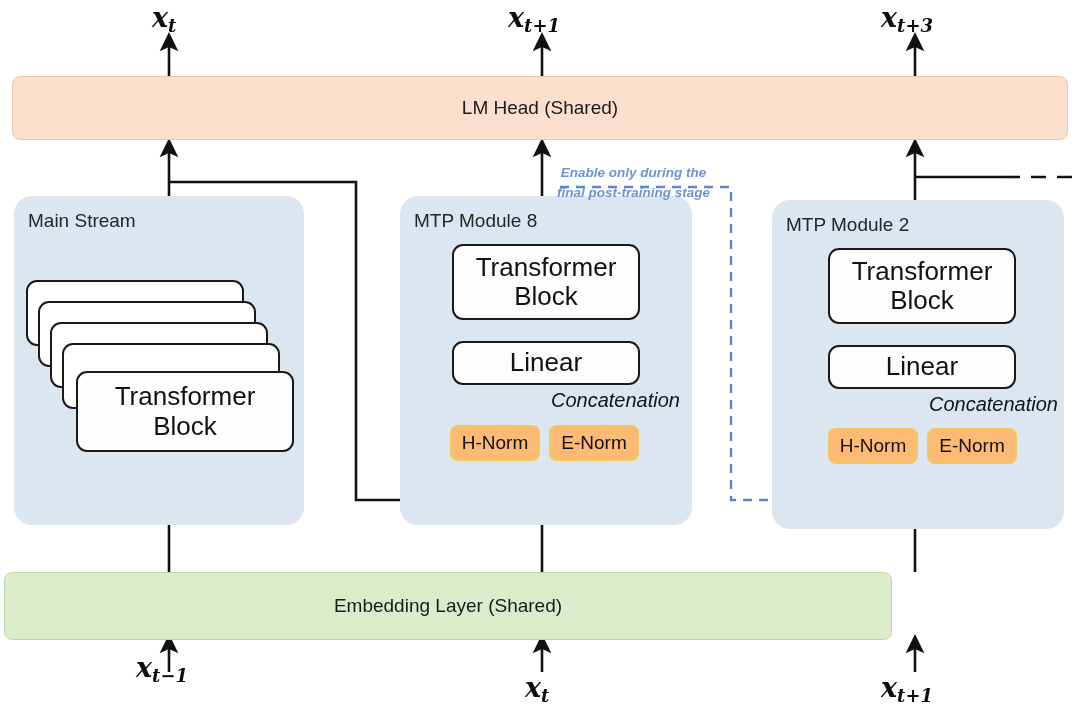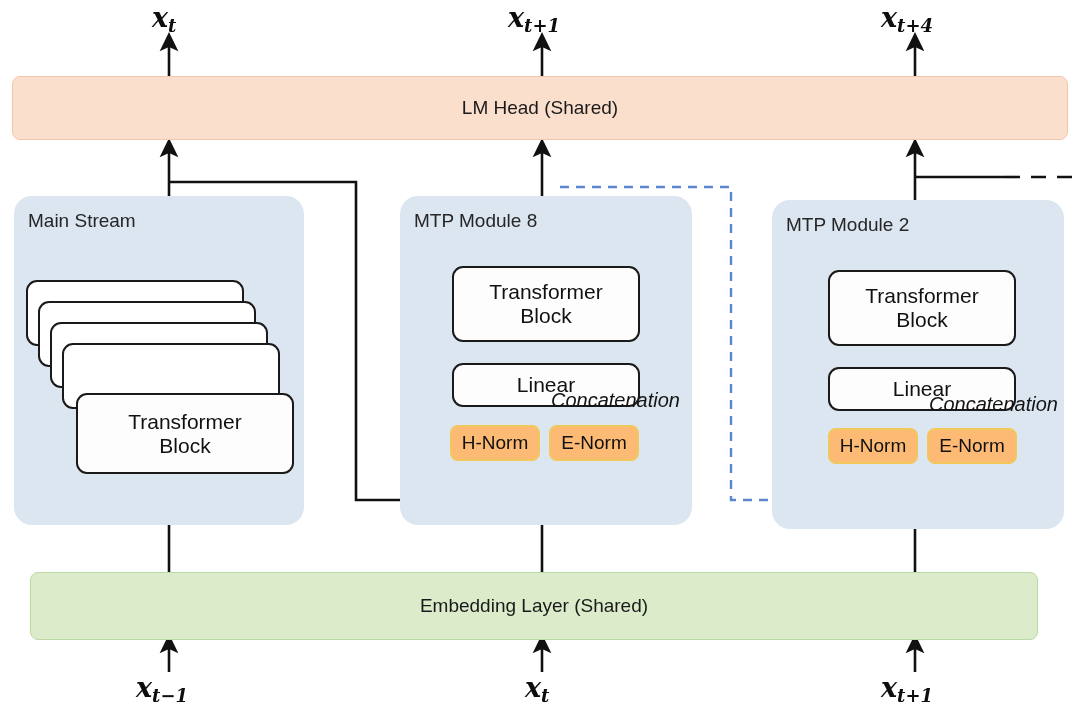--- a/index.html
+++ b/index.html
@@ -39,22 +39,21 @@
     border-radius: 11px;
     display: flex;
     align-items: center;
     justify-content: center;
     text-align: center;
     color: #111111;
     box-sizing: border-box;
     line-height: 1.12;
   }
   .node.big {
-    font-size: 21px;
-    margin-top: 22px;
+    font-size: 26px;
   }
   .bar {
     position: absolute;
     border-radius: 8px;
     display: flex;
     align-items: center;
     justify-content: center;
     box-sizing: border-box;
     font-size: 19px;
     color: #1a1a1a;
@@ -171,21 +170,21 @@
     </g>
   </svg>
 
   <div class="mathlabel" style="left:152px; top:2px;">
     <span>x</span><sub>t</sub>
   </div>
   <div class="mathlabel" style="left:508px; top:2px;">
     <span>x</span><sub>t+1</sub>
   </div>
   <div class="mathlabel" style="left:881px; top:2px;">
-    <span>x</span><sub>t+4</sub>
+    <span>x</span><sub>t+3</sub>
   </div>
 
   <div class="bar lm" style="left:12px; top:76px; width:1056px; height:64px;">
     <span>LM Head (Shared)</span>
   </div>
 
   <div class="grp" style="left:14px; top:196px; width:290px; height:329px;"></div>
   <div class="grp-label" style="left:28px; top:210px;">Main Stream</div>
 
   <div class="stackcard" style="left:26px; top:280px; width:218px; height:66px;"></div>
@@ -238,26 +237,30 @@
 
   <div class="concat" style="left:929px; top:393px;">Concatenation</div>
 
   <div class="norm" style="left:828px; top:428px; width:90px; height:36px;">
     <span>H-Norm</span>
   </div>
   <div class="norm" style="left:927px; top:428px; width:90px; height:36px;">
     <span>E-Norm</span>
   </div>
 
-
-  <div class="bar emb" style="left:30px; top:572px; width:1008px; height:68px;">
+  <div class="annot" style="left:557px; top:163px;">
+    <span>Enable only during the</span><br>
+    <span>final post-training stage</span>
+  </div>
+
+  <div class="bar emb" style="left:4px; top:572px; width:888px; height:68px;">
     <span>Embedding Layer (Shared)</span>
   </div>
 
-  <div class="mathlabel" style="left:136px; top:672px;">
+  <div class="mathlabel" style="left:136px; top:652px;">
     <span>x</span><sub>t−1</sub>
   </div>
   <div class="mathlabel" style="left:525px; top:672px;">
     <span>x</span><sub>t</sub>
   </div>
   <div class="mathlabel" style="left:881px; top:672px;">
     <span>x</span><sub>t+1</sub>
   </div>
 
 </div>

